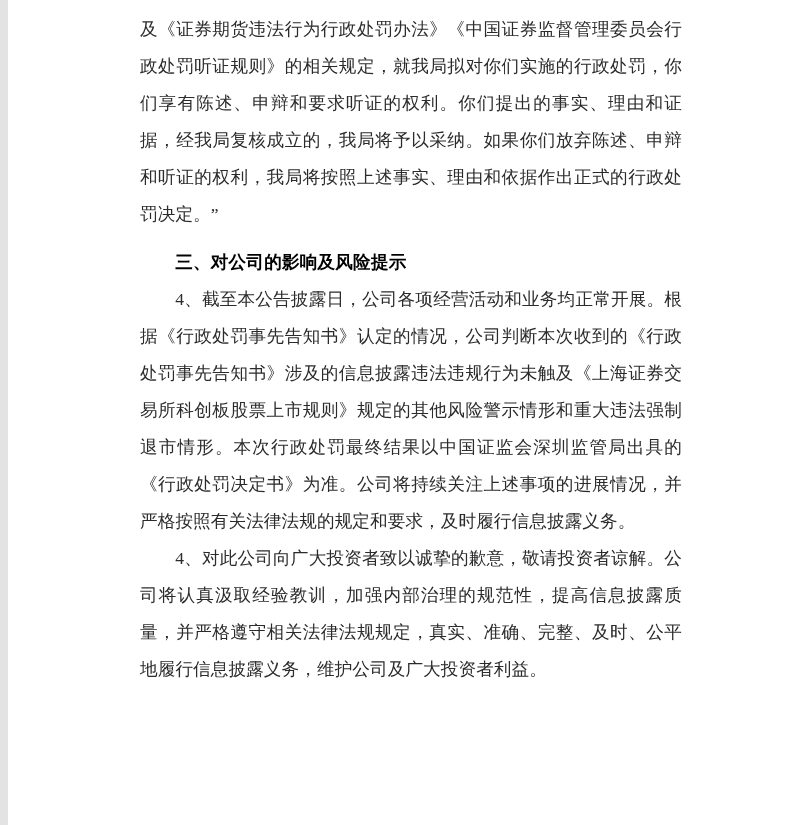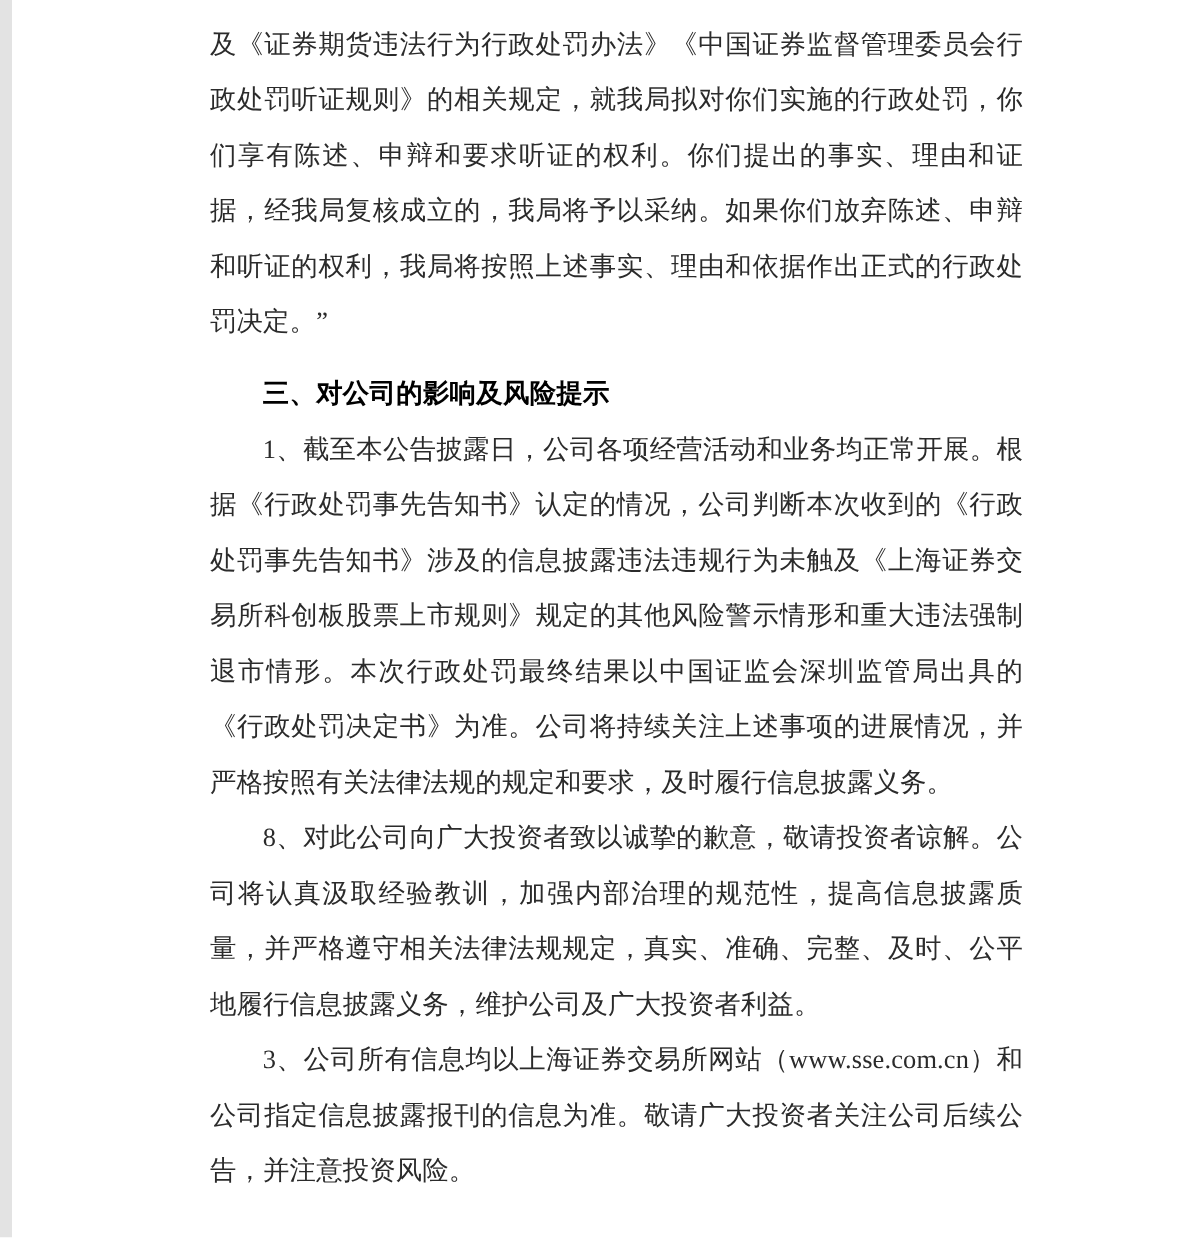--- a/index.html
+++ b/index.html
@@ -81,22 +81,21 @@
   <div class="doc-body">
 
     <div class="spacer-sm"></div>
 
     <p class="para no-indent">及《证券期货违法行为行政处罚办法》《中国证券监督管理委员会行政处罚听证规则》的相关规定，就我局拟对你们实施的行政处罚，你们享有陈述、申辩和要求听证的权利。你们提出的事实、理由和证据，经我局复核成立的，我局将予以采纳。如果你们放弃陈述、申辩和听证的权利，我局将按照上述事实、理由和依据作出正式的行政处罚决定。”</p>
 
     <div class="spacer-sm"></div>
 
     <h2 class="section-heading">三、对公司的影响及风险提示</h2>
 
-    <p class="para">1、截至本公告披露日，公司各项经营活动和业务均正常开展。根据《行政处罚事先告知书》认定的情况，公司判断本次收到的《行政处罚事先告知书》涉及的信息披露违法违规行为未触及《上海证券交易所科创板股票上市规则》规定的其他风险警示情形和重大违法强制退市情形。本次行政处罚最终结果以中国证监会深圳监管局出具的《行政处罚决定书》为准。公司将持续关注上述事项的进展情况，并严格按照有关法律法规的规定和要求，及时履行信息披露义务。</p>
+    <p class="para">4、截至本公告披露日，公司各项经营活动和业务均正常开展。根据《行政处罚事先告知书》认定的情况，公司判断本次收到的《行政处罚事先告知书》涉及的信息披露违法违规行为未触及《上海证券交易所科创板股票上市规则》规定的其他风险警示情形和重大违法强制退市情形。本次行政处罚最终结果以中国证监会深圳监管局出具的《行政处罚决定书》为准。公司将持续关注上述事项的进展情况，并严格按照有关法律法规的规定和要求，及时履行信息披露义务。</p>
 
-    <p class="para">8、对此公司向广大投资者致以诚挚的歉意，敬请投资者谅解。公司将认真汲取经验教训，加强内部治理的规范性，提高信息披露质量，并严格遵守相关法律法规规定，真实、准确、完整、及时、公平地履行信息披露义务，维护公司及广大投资者利益。</p>
+    <p class="para">4、对此公司向广大投资者致以诚挚的歉意，敬请投资者谅解。公司将认真汲取经验教训，加强内部治理的规范性，提高信息披露质量，并严格遵守相关法律法规规定，真实、准确、完整、及时、公平地履行信息披露义务，维护公司及广大投资者利益。</p>
 
-    <p class="para">3、公司所有信息均以上海证券交易所网站（www.sse.com.cn）和公司指定信息披露报刊的信息为准。敬请广大投资者关注公司后续公告，并注意投资风险。</p>
 
     <div class="spacer-md"></div>
 
   </div>
 </div>
 
 </body></html>

